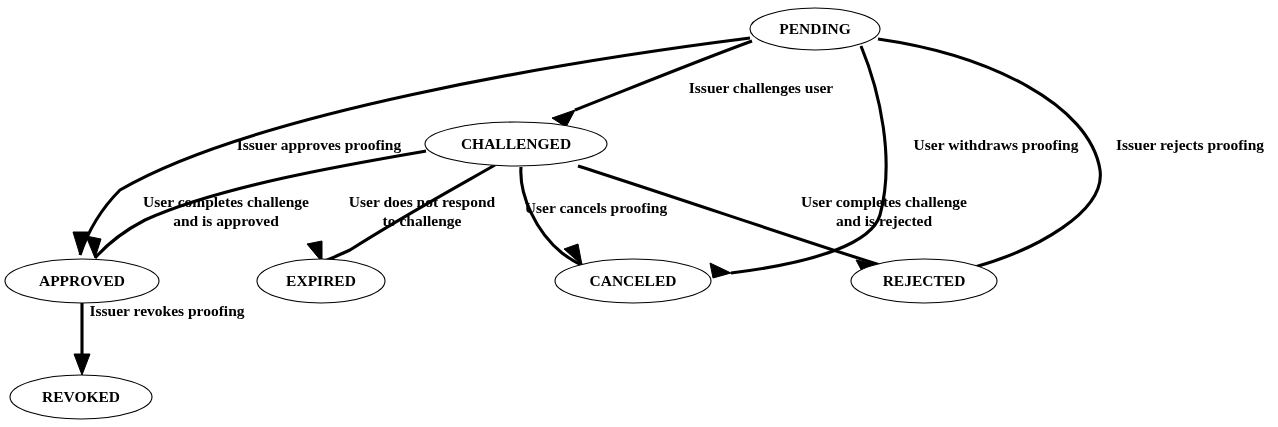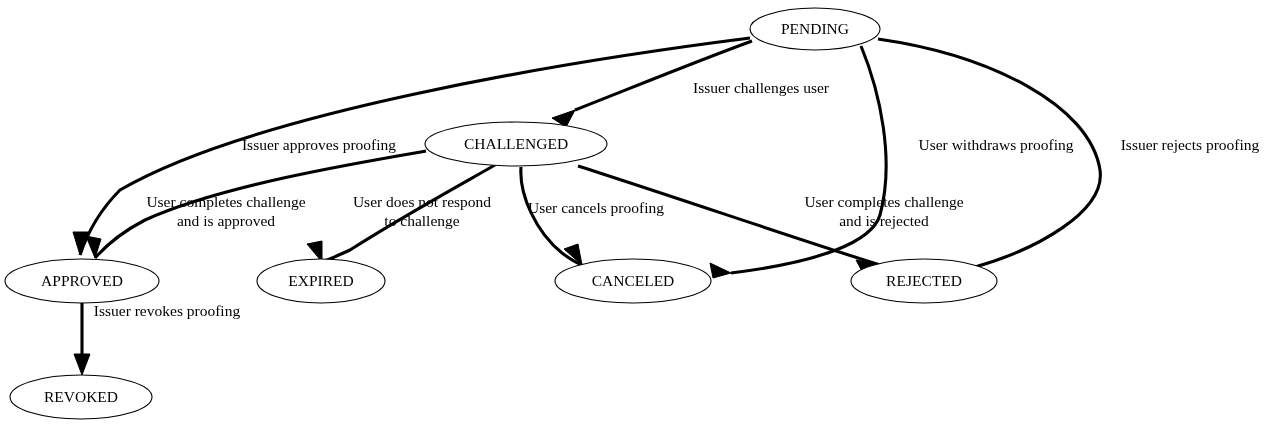--- a/index.html
+++ b/index.html
@@ -10,20 +10,21 @@
   }
   body {
     font-family: "Liberation Serif", "DejaVu Serif", serif;
   }
   #diagram-root {
     position: relative;
     width: 1278px;
     height: 427px;
     overflow: hidden;
     background: #ffffff;
+    font-weight: bold;
   }
   svg#graph {
     display: block;
     width: 1278px;
     height: 427px;
   }
   .node-ellipse {
     fill: #ffffff;
     stroke: #000000;
     stroke-width: 1.1;

